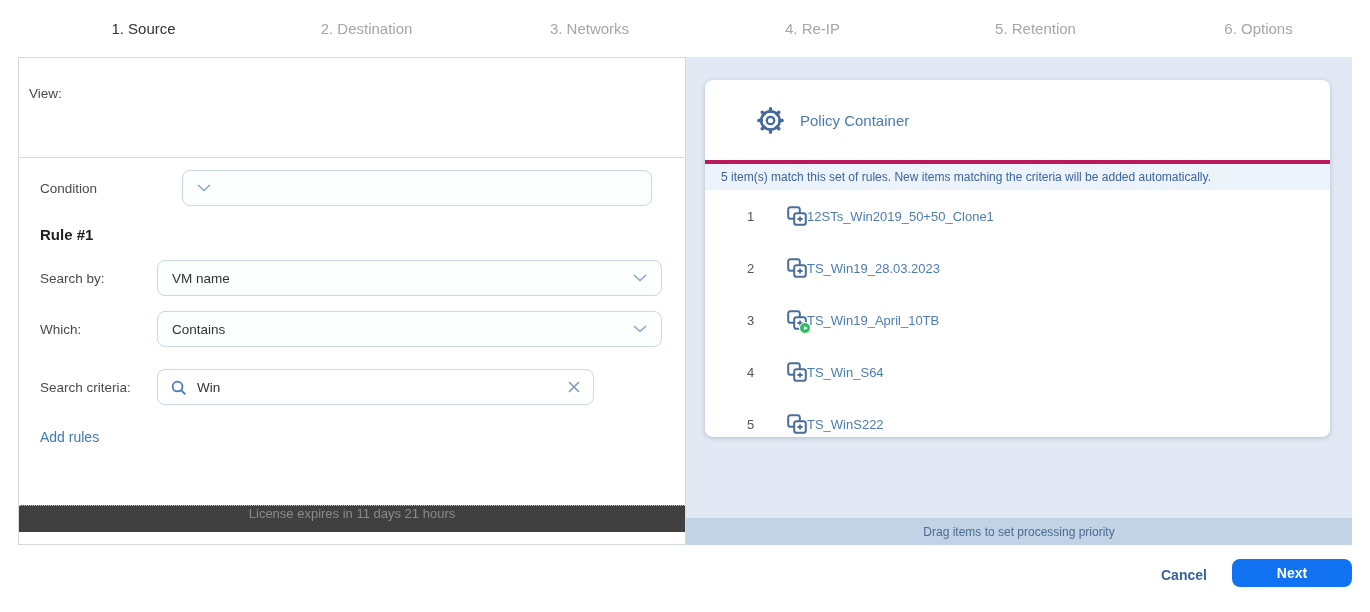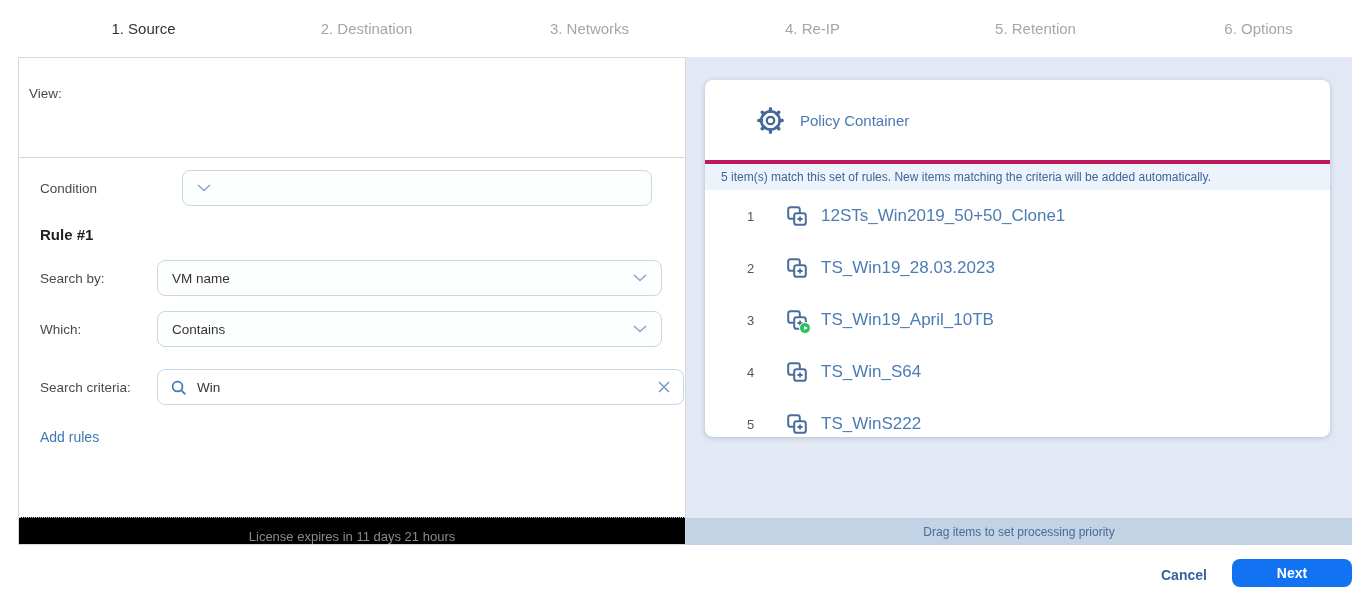--- a/index.html
+++ b/index.html
@@ -32,32 +32,32 @@
 
   .cond-label { left:21px; top:123px; }
   .dd-condition { left:163px; top:112px; width:470px; }
   .rule-title { position:absolute; left:21px; top:168px; font-size:15px;
                 font-weight:bold; color:#222; }
   .searchby-label { left:21px; top:213px; }
   .dd-searchby { left:138px; top:202px; width:505px; }
   .which-label { left:21px; top:264px; }
   .dd-which { left:138px; top:253px; width:505px; }
   .criteria-label { left:21px; top:322px; }
-  .search-box { position:absolute; left:138px; top:311px; width:527px; height:36px;
+  .search-box { position:absolute; left:138px; top:311px; width:437px; height:36px;
                 background:#fff; border:1px solid #c9d7e8; border-radius:8px;
                 display:flex; align-items:center; padding:0 12px; }
   .search-box input { flex:1; border:none; outline:none; font-size:13.5px;
                       color:#333; margin-left:10px; background:transparent;
                       font-family:"Liberation Sans", sans-serif; }
   .clear-btn { cursor:pointer; display:flex; align-items:center; }
   .add-rules { position:absolute; left:21px; top:371px; font-size:14px;
                color:#3d7ab8; cursor:pointer; }
-  .license-bar { position:absolute; left:0; right:0; bottom:0; height:27px;
-                 background:#000000; border-top:1px dotted #bdbdbd;
-                 display:flex; align-items:flex-end; justify-content:center;
+  .license-bar { position:absolute; left:0; right:0; bottom:12px; height:27px;
+                 background:#404040; border-top:1px dotted #bdbdbd;
+                 display:flex; align-items:flex-start; justify-content:center;
                  font-size:13px; color:#8a8a8a; }
 
   
   .right-panel { position:absolute; left:686px; top:57px; width:666px; height:488px;
                  background:#e2e9f4; }
   .policy-card { position:absolute; left:19px; top:23px; width:625px; height:357px;
                  background:#fff; border-radius:8px;
                  box-shadow:0 1px 5px rgba(60,80,120,.28); overflow:hidden; }
   .card-header { height:80px; display:flex; align-items:center; padding-left:52px; }
   .card-title { margin-left:16px; font-size:15px; color:#4a7ab5; }
@@ -68,21 +68,21 @@
   .vm-row { display:flex; align-items:center; height:52px; padding-left:42px;
             cursor:grab; }
   .vm-num { width:18px; font-size:13px; color:#555; }
   .vm-icon { position:relative; margin-left:22px; width:20px; height:20px; flex:none; }
   .run-badge { position:absolute; right:-4px; bottom:-4px; width:12px; height:12px;
                border-radius:50%; background:#2fbf5f; border:1.5px solid #fff;
                display:flex; align-items:center; justify-content:center; }
   .run-badge i { display:block; width:0; height:0; border-left:4px solid #fff;
                  border-top:2.5px solid transparent; border-bottom:2.5px solid transparent;
                  margin-left:1px; }
-  .vm-name { margin-left:14px; font-size:17px; color:#4d7cb5; }
+  .vm-name { font-size:13px; color:#4d7cb5; }
   .drag-bar { position:absolute; left:0; right:0; bottom:0; height:27px;
               background:#c2d3e5; display:flex; align-items:center;
               justify-content:center; font-size:12px; color:#4a6b94; }
 
   
   .cancel-btn { position:absolute; left:1161px; top:567px; font-size:14px;
                 font-weight:bold; color:#35639e; cursor:pointer; }
   .next-btn { position:absolute; left:1232px; top:559px; width:120px; height:28px;
               background:#1173f2; border:none; border-radius:8px; color:#fff;
               font-size:14px; font-weight:bold; cursor:pointer;

